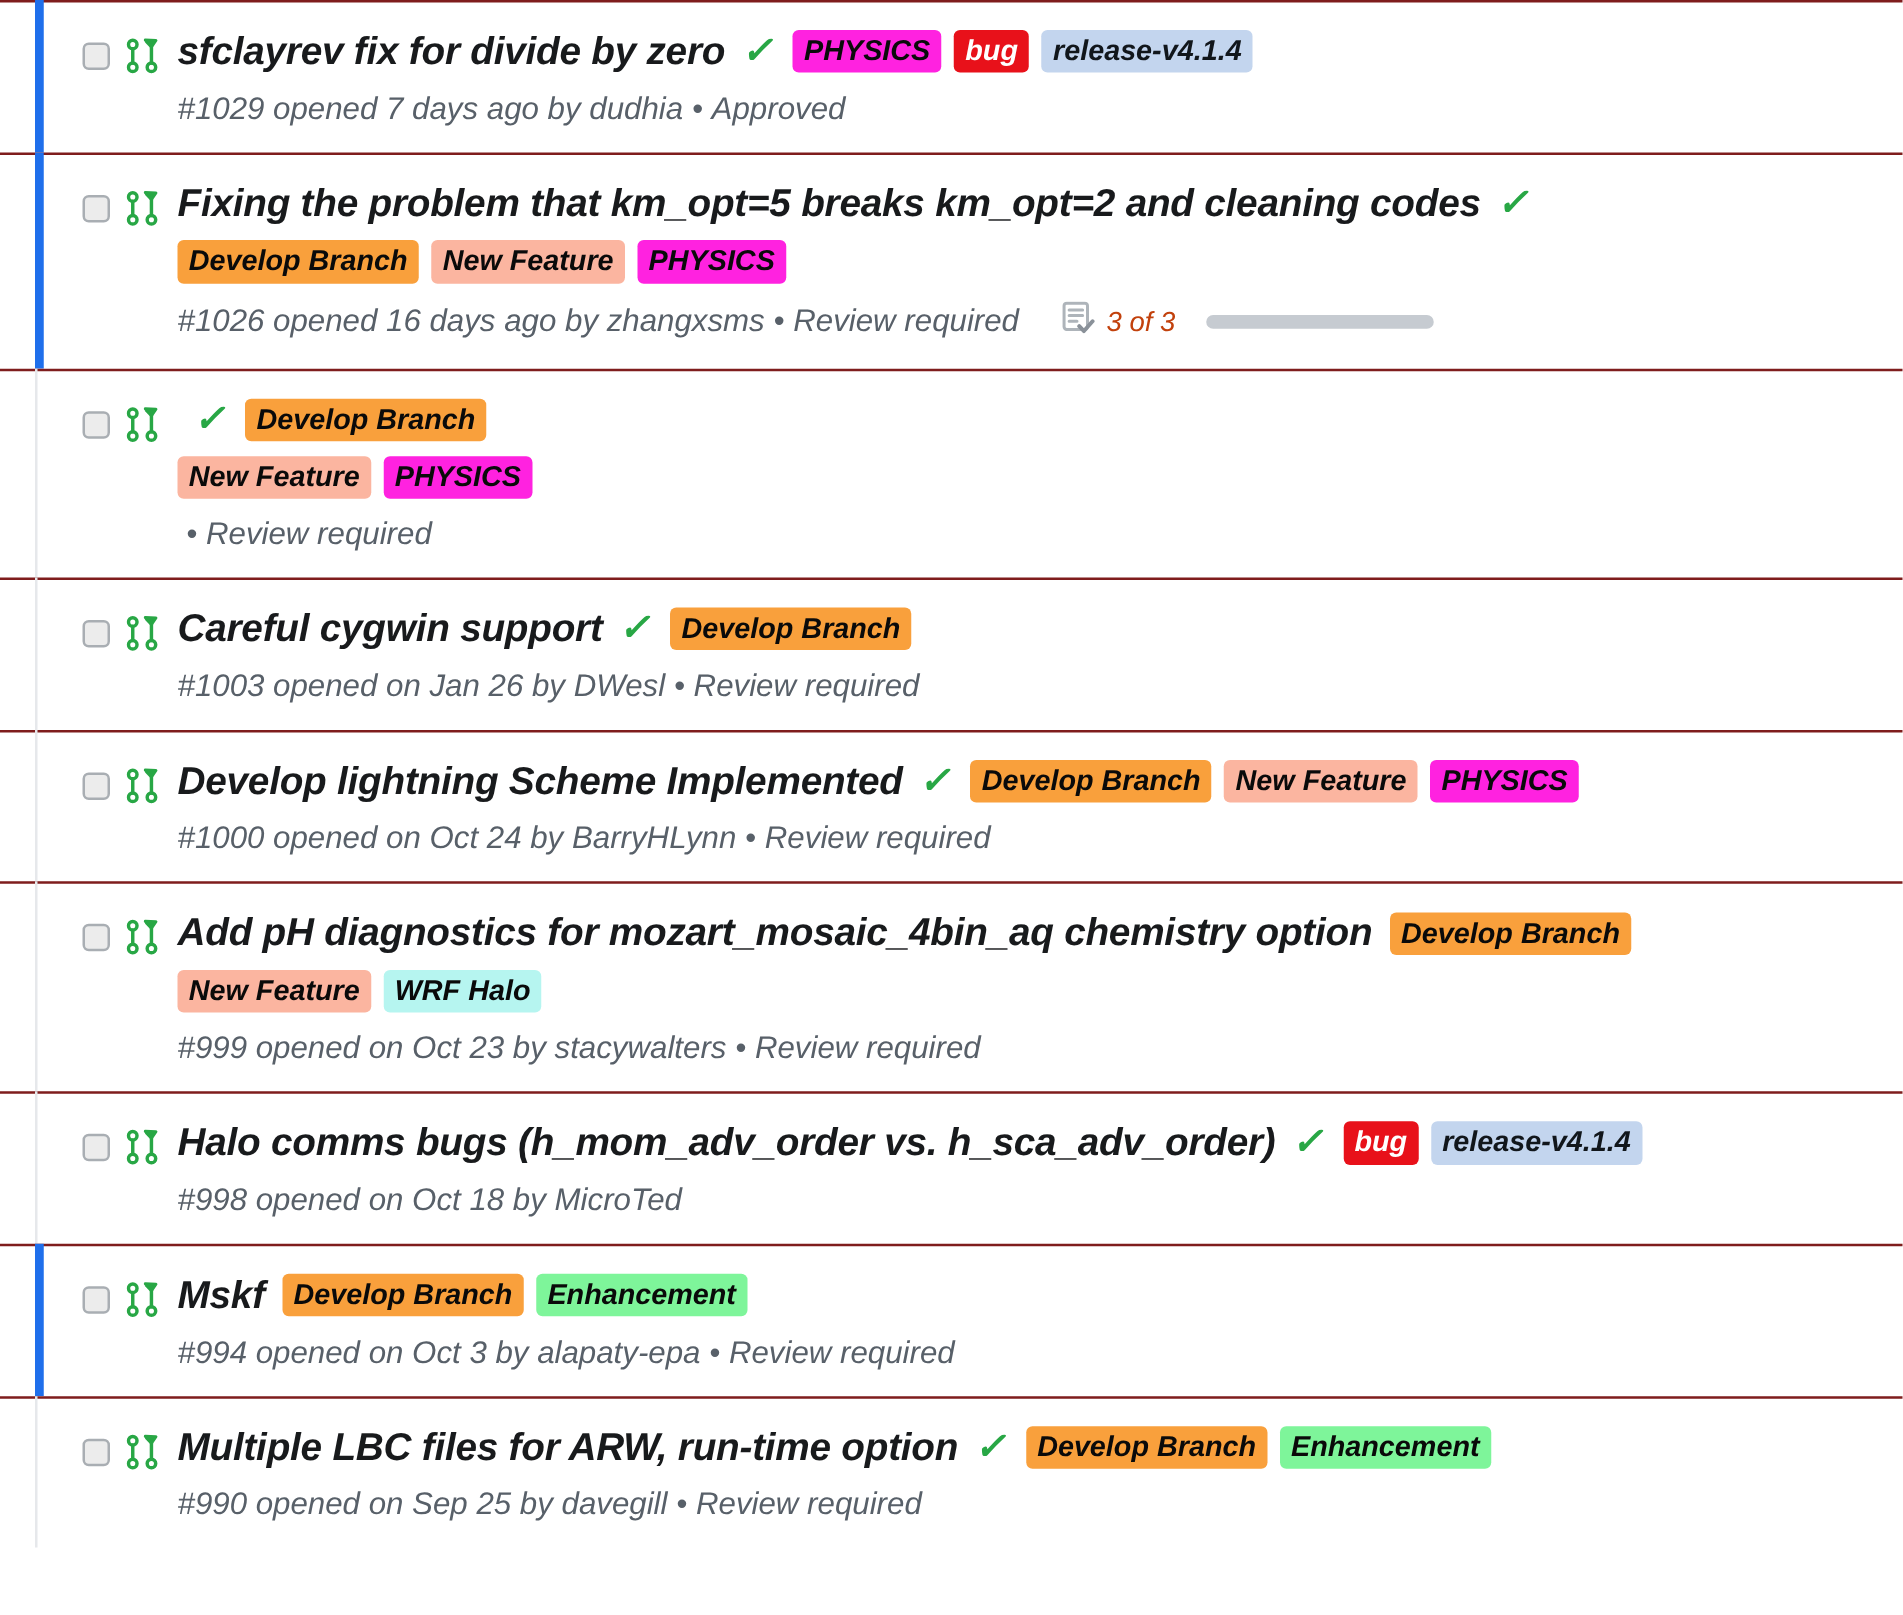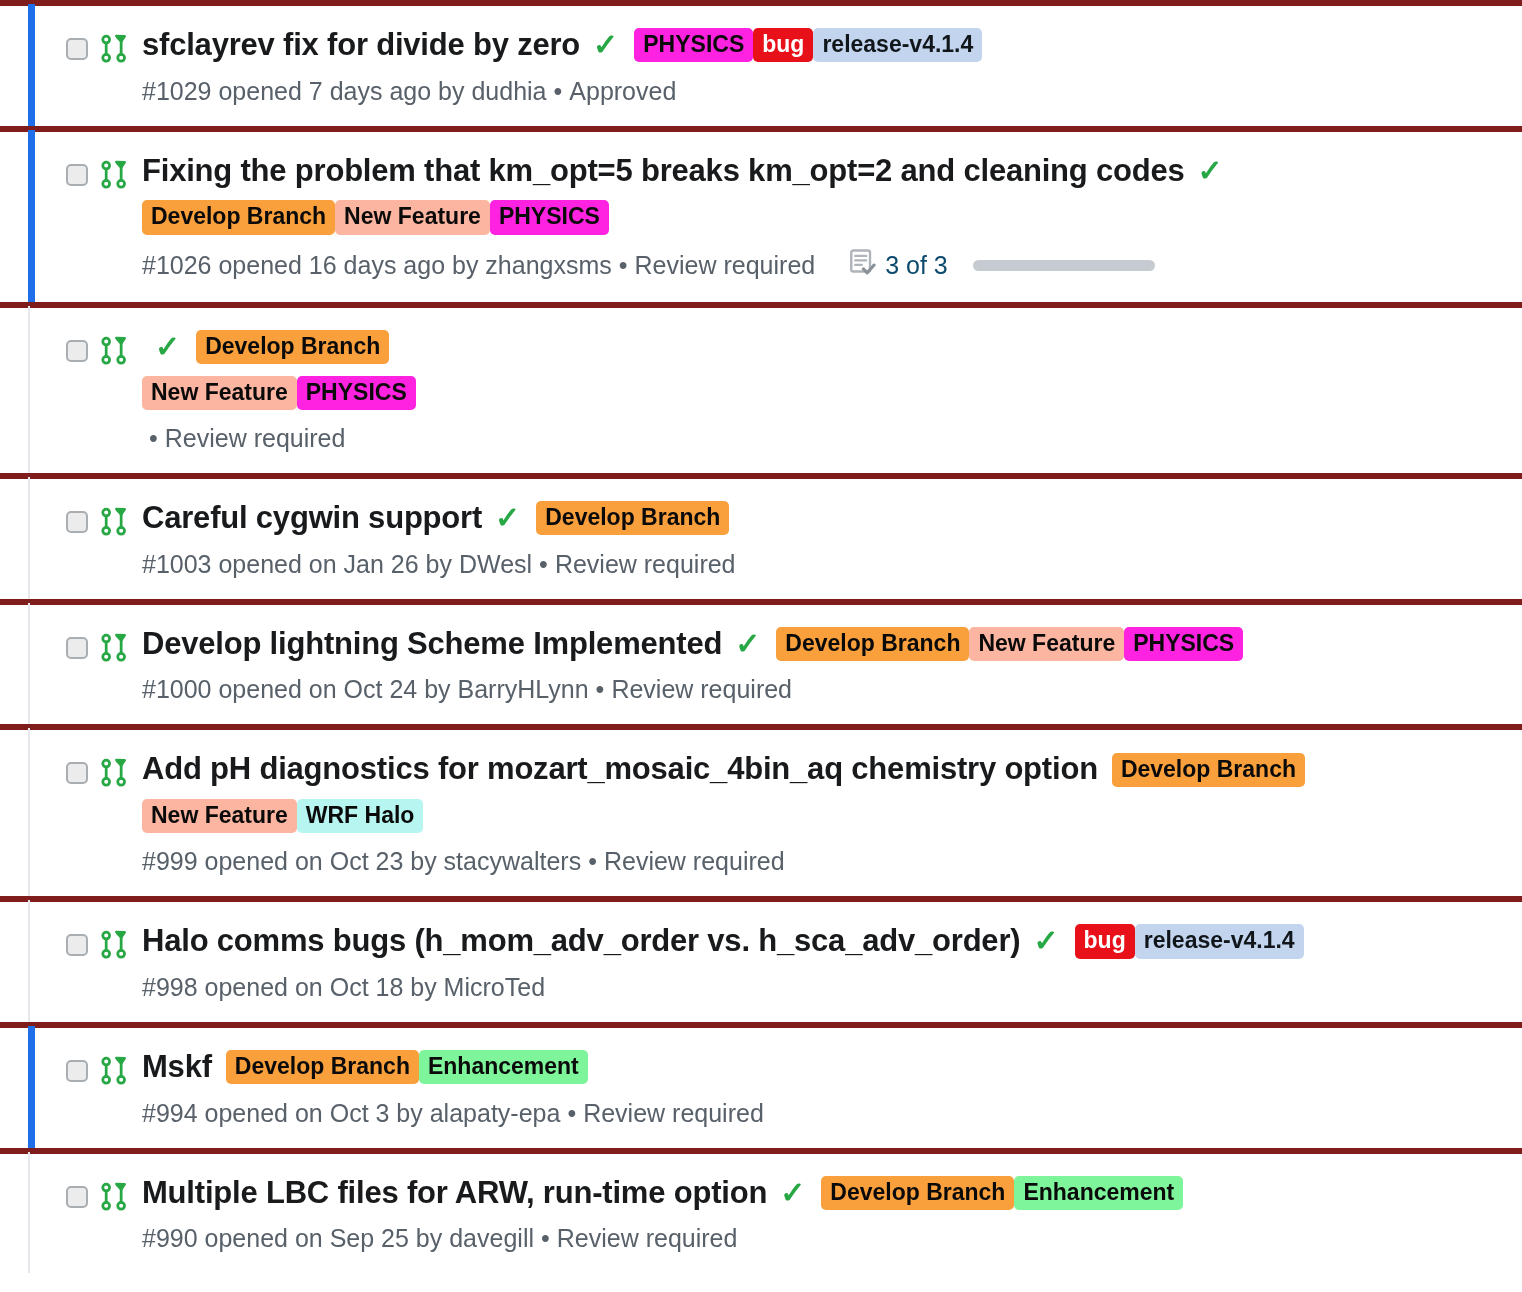--- a/index.html
+++ b/index.html
@@ -29,22 +29,23 @@
     top: 2px;
     height: 2px;
     background: #dfe2e5;
   }
 
   .pr-row {
     position: relative;
     display: flex;
     align-items: flex-start;
     padding: 22px 16px 20px 28px;
-    border-top: 6px solid #7f1d1d;
+    border-top: 2px solid #7f1d1d;
     background: #ffffff;
+    font-style: italic;
   }
   .pr-row:first-of-type { border-top: none; }
 
   
   .pr-row.flagged::before {
     content: "";
     position: absolute;
     left: 28px;
     top: -2px;
     bottom: 0;
@@ -120,20 +121,21 @@
     color: #28a745;
     font-size: 30px;
     font-weight: bold;
     line-height: 1;
   }
 
   .labels {
     display: inline-flex;
     flex-wrap: wrap;
     align-items: center;
+    gap: 10px;
     margin-left: 14px;
   }
   .labels.own-row {
     margin-left: 0;
     margin-top: 12px;
     display: flex;
   }
 
   .label {
     display: inline-block;
@@ -158,21 +160,21 @@
   .meta-text { color: #586069; }
   .meta-sep { margin: 0 7px; }
 
   .tasks {
     display: inline-flex;
     align-items: center;
     margin-left: 34px;
     gap: 9px;
   }
   .tasks-icon { display: block; }
-  .tasks-count { font-size: 25px; color: #0c4a6e; }
+  .tasks-count { font-size: 22px; color: #c2410c; }
   .progress-track {
     width: 182px;
     height: 11px;
     border-radius: 6px;
     background: #c6cbd1;
     margin-left: 16px;
     display: inline-block;
   }
 </style>
 </head>

